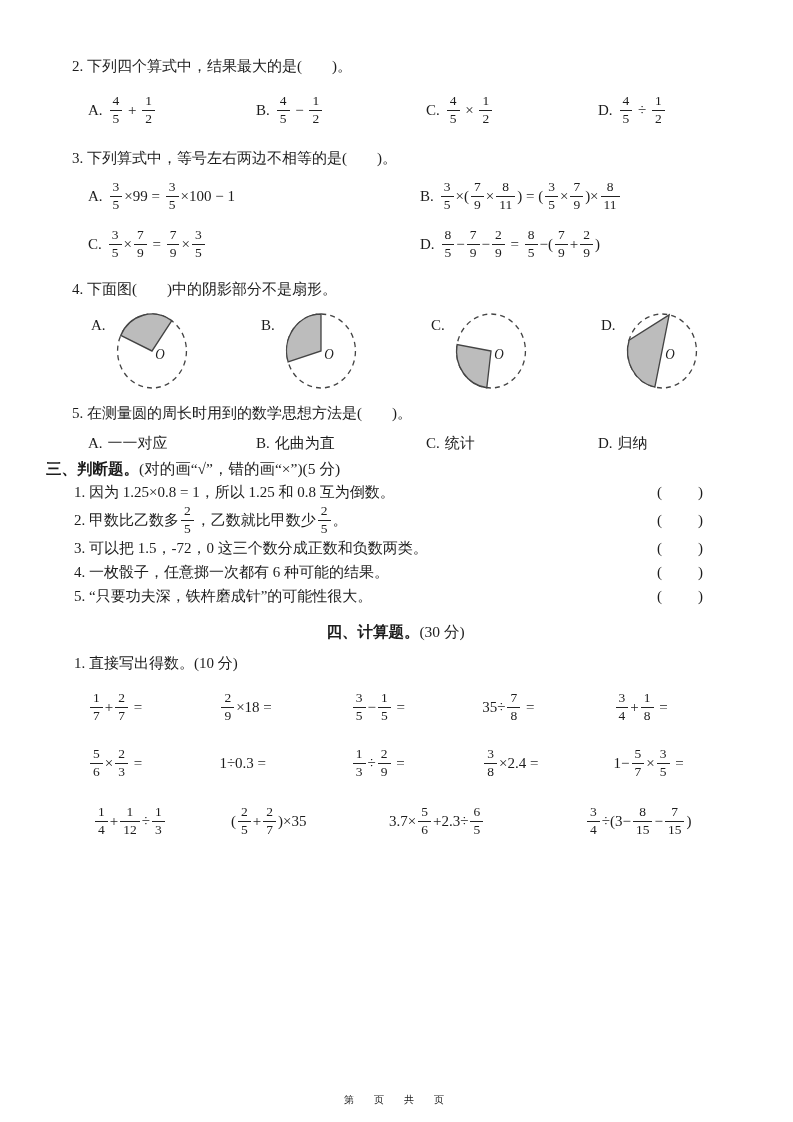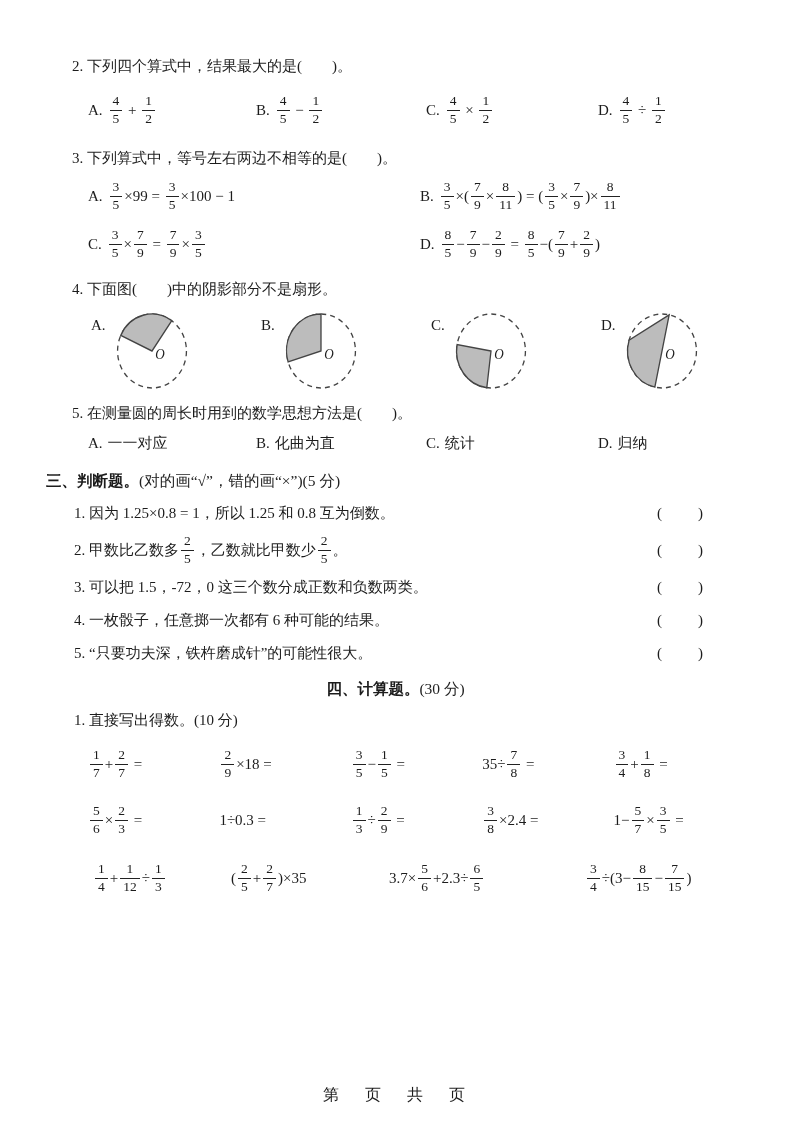--- a/index.html
+++ b/index.html
@@ -7,21 +7,21 @@
     position:relative;
     width:793px;height:1122px;
     background:#fff;color:#1c1c1c;
     font-family:"Liberation Serif","DejaVu Serif",serif;
     font-size:15px;line-height:1.35;
     box-sizing:border-box;
     padding:56px 48px 0 46px;
     overflow:hidden;
   }
   .stem{margin-left:26px;margin-top:14px;}
-  .sec-header{margin-top:16px;font-size:15.5px;}
+  .sec-header{margin-top:4px;font-size:15.5px;}
   .sec-title{font-weight:bold;}
   .sec-note{font-weight:normal;color:#222;}
   .sub-heading{margin-left:28px;margin-top:10px;}
 
   .expr{display:inline-flex;align-items:center;white-space:pre;}
   .frac{display:inline-flex;flex-direction:column;align-items:center;
         line-height:1.08;margin:0 2px;font-size:13.5px;}
   .frac .num{padding:0 3px 1px;}
   .frac .den{border-top:1.3px solid #222;padding:1px 3px 0;}
 
@@ -34,30 +34,30 @@
   .opt{display:flex;align-items:center;}
   .opt-label{margin-right:5px;}
 
   .figures{display:grid;grid-template-columns:170px 170px 170px auto;
            margin-left:45px;margin-top:8px;}
   .figure{display:flex;align-items:flex-start;}
   .figure .opt-label{margin-top:8px;}
   .figure svg{display:block;}
 
   .judge-item{display:flex;justify-content:space-between;align-items:center;
-              margin-left:28px;margin-top:9px;padding-right:40px;min-height:24px;}
+              margin-left:28px;padding-right:40px;min-height:24px;}
   .bracket{white-space:pre;letter-spacing:2px;}
 
   .calc-row{display:grid;grid-template-columns:repeat(5,1fr);
             margin-left:42px;margin-top:12px;align-items:center;min-height:44px;}
   .simplify-row{display:grid;grid-template-columns:138px 158px 196px auto;
             margin-left:47px;margin-top:12px;align-items:center;min-height:48px;}
 
   .footer{position:absolute;left:0;right:0;bottom:16px;text-align:center;
-          font-size:16px;letter-spacing:5px;color:#1c1c1c;
+          font-size:10px;letter-spacing:5px;color:#1c1c1c;
           font-family:"Liberation Sans","DejaVu Sans",sans-serif;}
 </style>
 </head>
 <body>
 
 <div class="page">
 
   <div class="stem" style="margin-top:0;">2. 下列四个算式中，结果最大的是(　　)。</div>
   <div class="opt-row4">
     <div class="opt">

